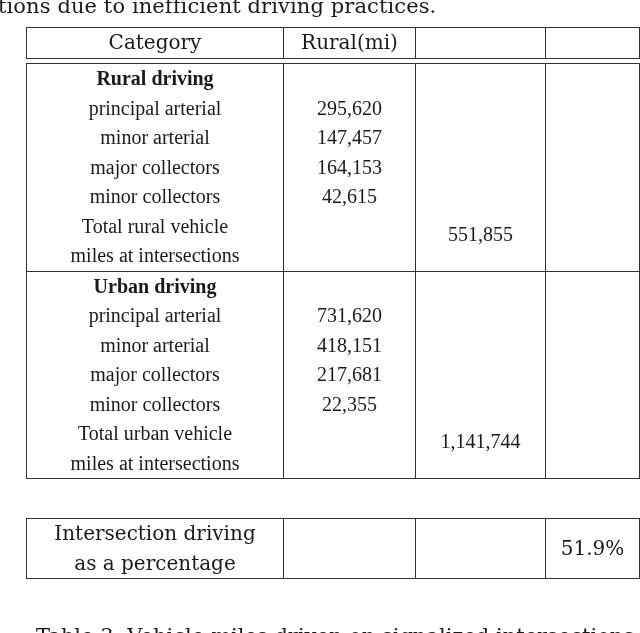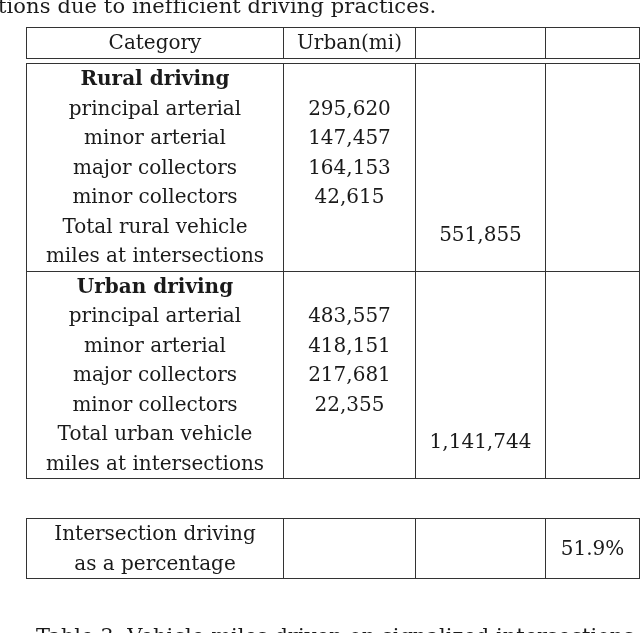--- a/index.html
+++ b/index.html
@@ -4,37 +4,37 @@
 <style>
   html, body { margin:0; padding:0; background:#fff; }
   body { width:640px; height:633px; overflow:hidden; position:relative;
          font-family:"DejaVu Serif","Liberation Serif",serif; color:#1a1a1a; }
   .intro { position:absolute; left:-2px; top:-6px; font-size:21px; white-space:nowrap; letter-spacing:0.1px; }
   .tbl { position:absolute; left:26px; border-collapse:collapse; table-layout:fixed; font-size:20px; }
   .tbl td { border:1.5px solid #333; text-align:center; vertical-align:middle; padding:0; line-height:29.5px; }
   .c1 { width:256px;margin-top:26px; } .c2 { width:131px; } .c3 { width:129px; } .c4 { width:93px; }
   .hdr { top:27px; }
   .hdr td { height:30px; }
-  .main { top:63px; }
+  .main { top:63px;font-family:Liberation Serif, serif; }
   .stack div { height:29.5px; }
   .bold { font-weight:bold; }
   .pct { top:518px; }
   .pct td { height:59px; }
   .caption { position:absolute; left:36px; top:624px; font-size:21px; white-space:nowrap; }
 </style>
 </head>
 <body>
 
 <div class="intro">tions due to inefficient driving practices.</div>
 
 <table class="tbl hdr">
   <tbody>
       <tr>
     <td class="c1">Category</td>
-    <td class="c2">Urban(mi)</td>
+    <td class="c2">Rural(mi)</td>
     <td class="c3"></td>
     <td class="c4"></td>
   </tr>
 </tbody>
   </table>
 
 <table class="tbl main">
   <tbody>
       <tr>
     <td class="c1 stack">
@@ -71,21 +71,21 @@
       <div class="bold">Urban driving</div>
       <div>principal arterial</div>
       <div>minor arterial</div>
       <div>major collectors</div>
       <div>minor collectors</div>
       <div>Total urban vehicle</div>
       <div>miles at intersections</div>
     </td>
     <td class="c2 stack">
       <div></div>
-      <div>483,557</div>
+      <div>731,620</div>
       <div>418,151</div>
       <div>217,681</div>
       <div>22,355</div>
       <div></div>
           <div></div>
     </td>
     <td class="c3 stack">
       <div></div>
           <div></div>
           <div></div>

